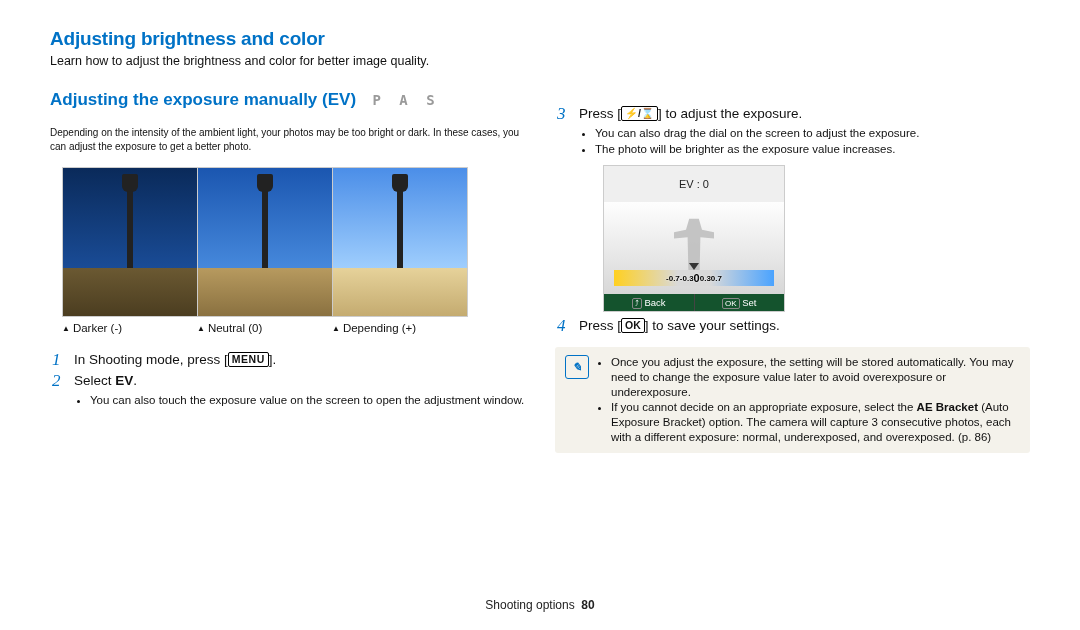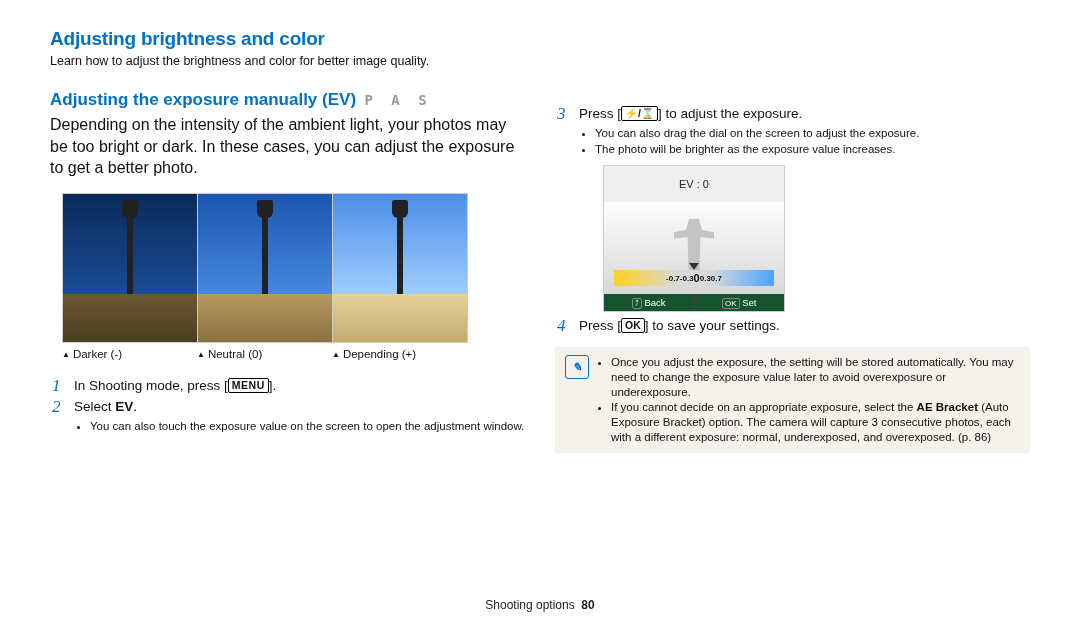--- a/index.html
+++ b/index.html
@@ -38,25 +38,25 @@
     font-size: 17px;
     font-weight: 700;
     display: inline-block;
   }
   .mode-tags {
     font-family: monospace;
     font-size: 14px;
     font-weight: 700;
     letter-spacing: 5px;
     color: #9a9a9a;
-    margin-left: 4px;
+    margin-left: 12px;
   }
   .section-body {
-    font-size: 16px;
-    margin-top: 4px;
+    font-size: 10px;
+    margin-top: 16px;
     line-height: 1.35;
   }
 
   .example-row {
     display: flex;
     gap: 1px;
     margin-top: 14px;
     margin-left: 12px;
   }
   .example {

